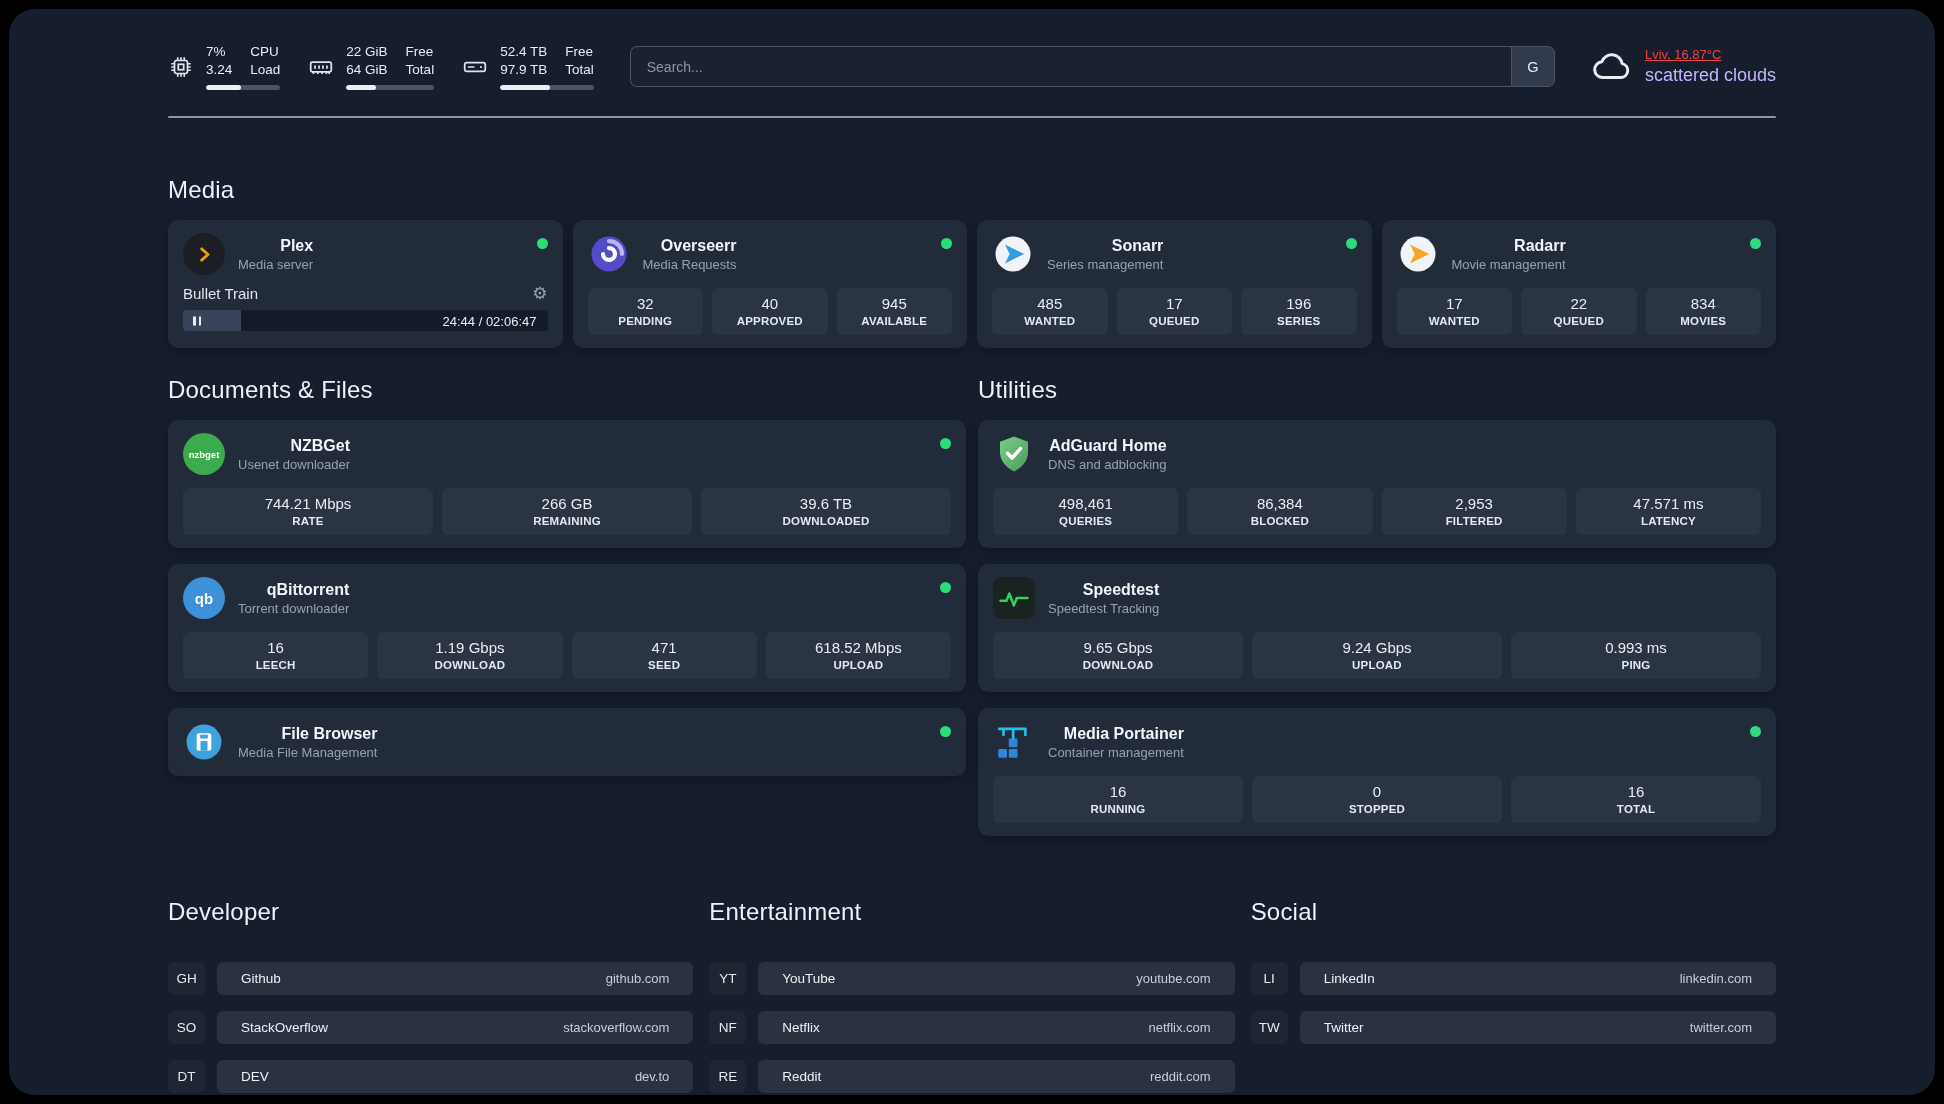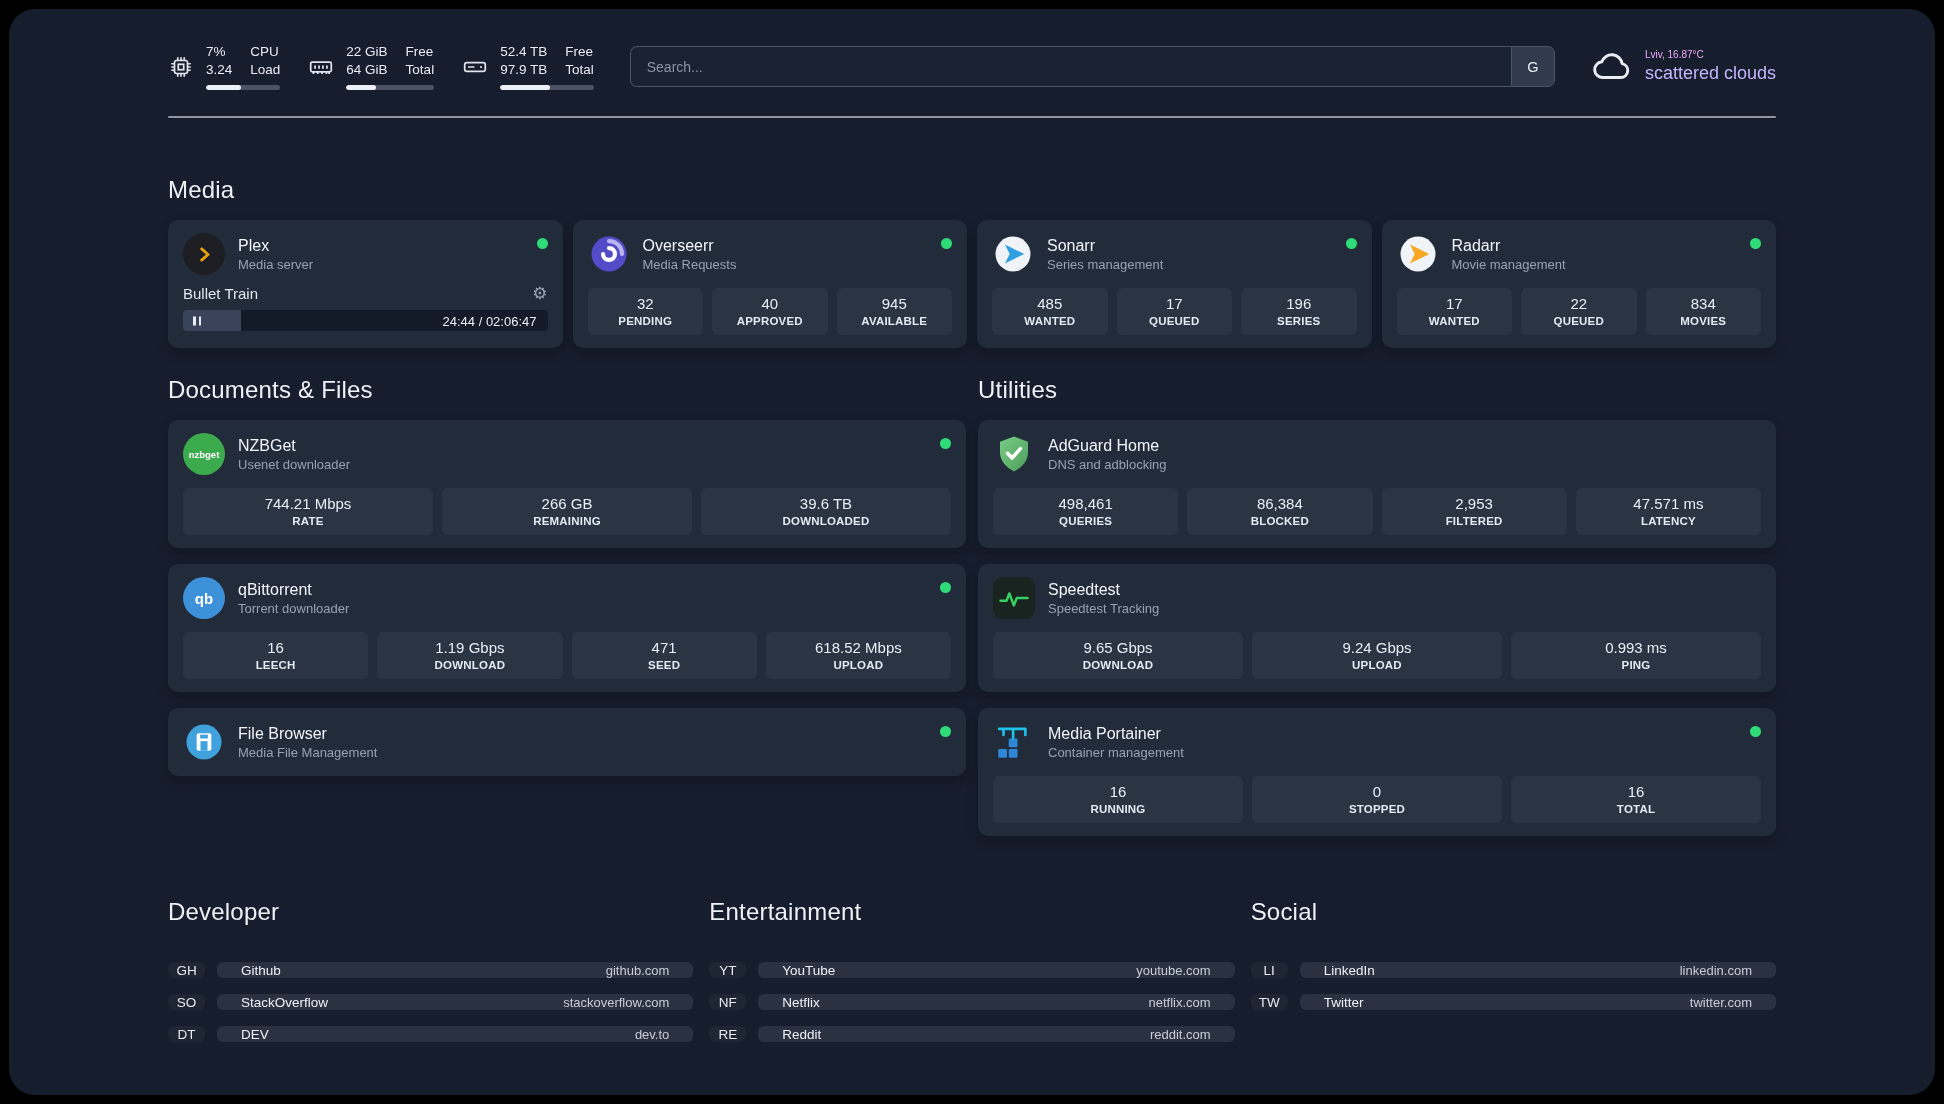--- a/index.html
+++ b/index.html
@@ -21,39 +21,39 @@
   .search { flex:1; display:flex; }
   .search-input { flex:1; height:41px; background:#1a2232; border:1px solid #4a5468; border-right:none;
                   border-radius:7px 0 0 7px; padding:0 16px; font-size:14px; color:#dfe4ea; outline:none;
                   font-family:"Liberation Sans",sans-serif; }
   .search-input::placeholder { color:#8d96a4; }
   .search-engine { width:44px; height:41px; background:#313b4d; border:1px solid #4a5468;
                    border-radius:0 7px 7px 0; color:#e9edf3; font-size:14.5px; cursor:pointer;
                    font-family:"Liberation Sans",sans-serif; }
 
   .weather { display:flex; align-items:center; gap:12px; }
-  .w-loc { font-size:10px; color:#f0abfc; }
+  .w-loc { font-size:13px; color:#ef4444;text-decoration:underline; }
   .w-cond { font-size:18px; color:#c4b5fd; margin-top:3px; }
 
   .divider { margin:26px 159px 0; height:2px; background:#c3c9d2; opacity:.7; border-radius:1px; }
 
   
   .section-title { font-size:24px; font-weight:500; color:#eef1f6; letter-spacing:.2px; }
   .media-title { margin-top:58px; margin-bottom:16px; }
 
   .media-grid { display:grid; grid-template-columns:repeat(4,1fr); gap:10px; }
 
   .card { background:#222b3a; border-radius:10px; padding:13px 15px; box-shadow:0 5px 12px rgba(0,0,0,.24); }
   .card-head { display:flex; align-items:center; gap:13px; }
   .app-icon { width:42px; height:42px; flex:0 0 auto; display:grid; place-items:center; overflow:hidden; }
   .app-icon.plex { background:#1c1e24; border-radius:50%; }
   .app-icon.nzbget { background:#3cab4d; border-radius:50%; color:#fff; font-size:9.5px; font-weight:700; }
   .app-icon.qb { background:#3d91d8; border-radius:50%; color:#fff; font-size:15px; font-weight:700; }
   .app-icon.speedtest { background:#19231f; border-radius:9px; }
-  .app-name { font-size:16px; color:#f2f5f9; font-weight:400; }
+  .app-name { font-size:16px; color:#f2f5f9; font-weight:700;text-align:right; }
   .app-sub { font-size:13px; color:#98a1ae; margin-top:2px; }
   .status-dot { width:11px; height:11px; border-radius:50%; background:#2edc77; margin-left:auto; align-self:flex-start; margin-top:5px; }
 
   .stats { display:grid; gap:9px; margin-top:13px; }
   .stats-3 { grid-template-columns:repeat(3,1fr); }
   .stats-4 { grid-template-columns:repeat(4,1fr); }
   .tile { background:#2b3443; border-radius:6px; text-align:center; padding:7px 4px 8px; }
   .tile-value { font-size:15px; color:#e9edf3; }
   .tile-label { font-size:11.5px; font-weight:700; color:#e3e9f0; margin-top:3px; letter-spacing:.2px; }
 
@@ -68,21 +68,21 @@
   .pause i { width:2.5px; height:9px; background:#e9edf3; display:block; }
   .player-time { position:absolute; right:11px; top:50%; transform:translateY(-50%); font-size:13px; color:#eaeef4; }
 
   .columns { display:grid; grid-template-columns:1fr 1fr; gap:12px; margin-top:28px; }
   .col { display:flex; flex-direction:column; gap:16px; }
 
   
   .bookmarks { display:grid; grid-template-columns:repeat(3,1fr); gap:16px; margin-top:62px; }
   .bm-col { display:flex; flex-direction:column; gap:16px; }
   .bm-col .section-title { margin-bottom:20px; }
-  .bm-row { display:flex; gap:12px; height:16px; cursor:pointer; }
+  .bm-row { display:flex; gap:12px; height:33px; cursor:pointer; }
   .bm-abbr { width:37px; background:#1e2634; border-radius:6px; display:grid; place-items:center;
              font-size:13.5px; color:#e6eaf0; }
   .bm-bar { flex:1; background:#2a3241; border-radius:6px; display:flex; align-items:center; padding:0 24px; }
   .bm-name { font-size:13.5px; color:#edf0f4; }
   .bm-url { margin-left:auto; font-size:13px; color:#c6cdd7; }
 </style>
 </head>
 <body>
 
 <div class="frame">

